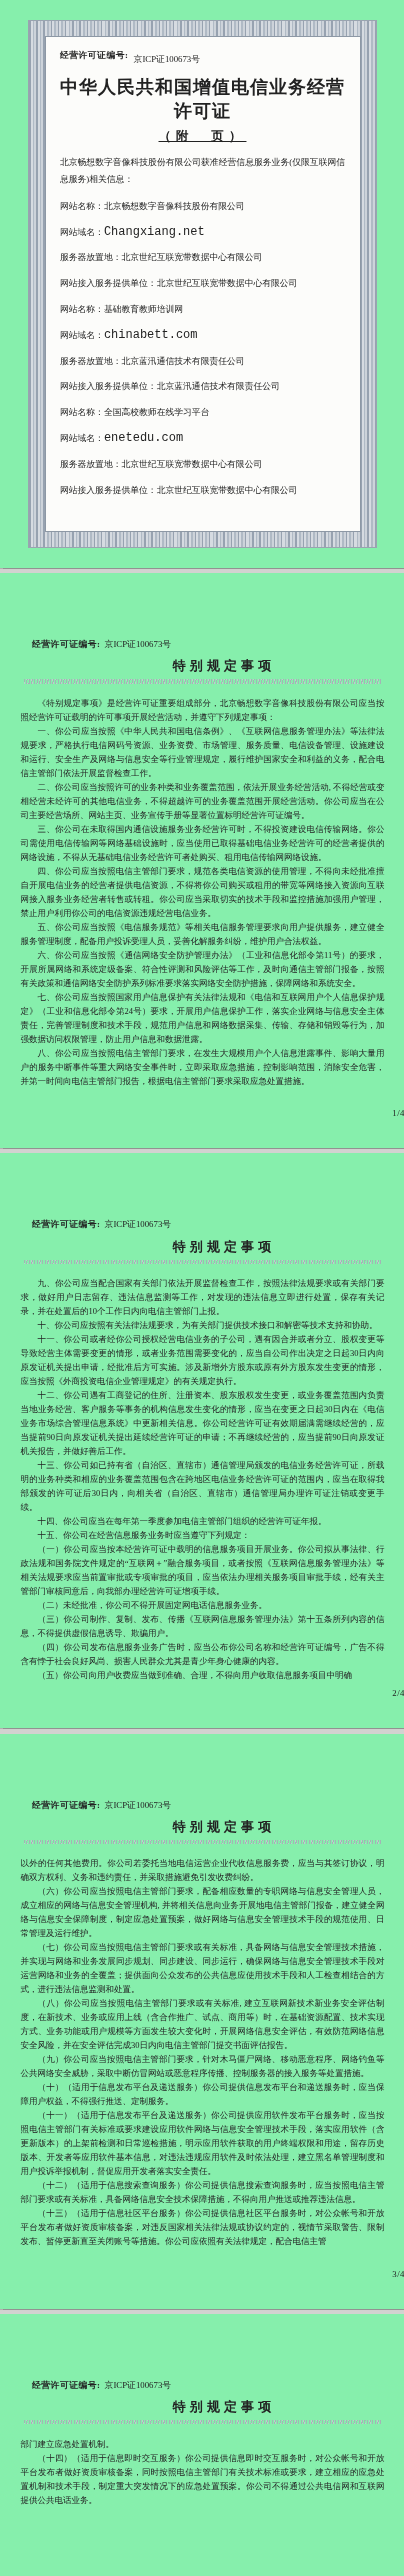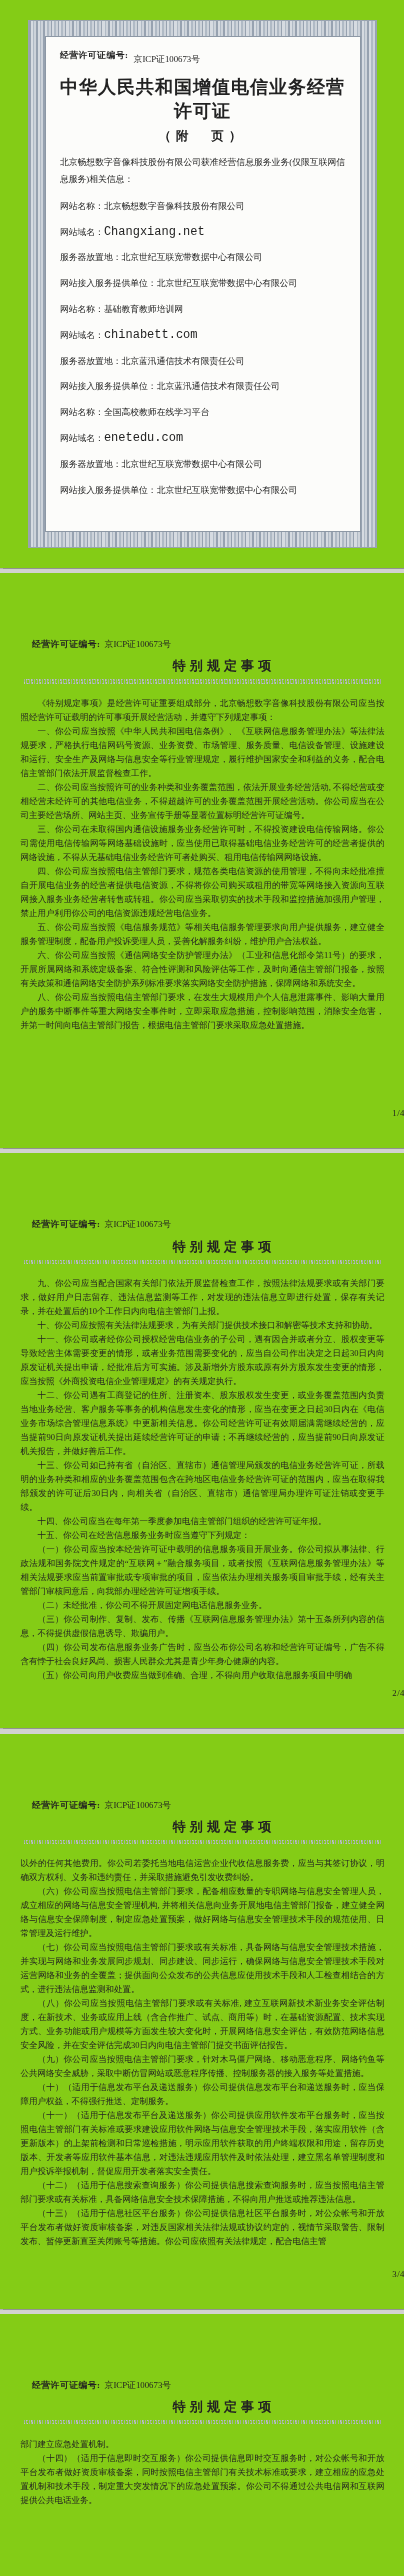--- a/index.html
+++ b/index.html
@@ -6,21 +6,21 @@
   body{
     width:405px;
     background:#d2d2d0;
     font-family:"Liberation Serif","DejaVu Serif",serif;
     color:#222;
   }
   .stack{width:405px;}
   .page{
     position:relative;
     width:405px;
-    background:#84cc16;
+    background:#86efac;
     box-sizing:border-box;
     overflow:hidden;
     box-shadow:0 0.5px 1px rgba(0,0,0,.3);
     margin-bottom:5.2px;
   }
   
   .cert{height:568px;padding:19.6px 28px;}
   .frame{
     height:100%;
     box-sizing:border-box;
@@ -47,20 +47,21 @@
     font-size:18px;
     font-weight:bold;
     letter-spacing:1px;
   }
   .cert-sub{
     margin:5.2px 0 0;
     text-align:center;
     font-size:12.4px;
     font-weight:bold;
     letter-spacing:5.2px;
+    text-decoration:underline;
   }
   .cert-intro{
     margin:9px 0 0;
     font-size:8.8px;
     line-height:17px;
     text-align:justify;
   }
   .entry{
     margin:10.8px 0 0;
     font-size:8.8px;
@@ -151,20 +152,21 @@
     <h2 class="annex-title">特别规定事项</h2>
     <div class="divider"></div>
     <div class="annex-body">
           <p>《特别规定事项》是经营许可证重要组成部分，北京畅想数字音像科技股份有限公司应当按照经营许可证载明的许可事项开展经营活动，并遵守下列规定事项：</p>
           <p>一、你公司应当按照《中华人民共和国电信条例》、《互联网信息服务管理办法》等法律法规要求，严格执行电信网码号资源、业务资费、市场管理、服务质量、电信设备管理、设施建设和运行、安全生产及网络与信息安全等行业管理规定，履行维护国家安全和利益的义务，配合电信主管部门依法开展监督检查工作。</p>
           <p>二、你公司应当按照许可的业务种类和业务覆盖范围，依法开展业务经营活动, 不得经营或变相经营未经许可的其他电信业务，不得超越许可的业务覆盖范围开展经营活动。你公司应当在公司主要经营场所、网站主页、业务宣传手册等显著位置标明经营许可证编号。</p>
           <p>三、你公司在未取得国内通信设施服务业务经营许可时，不得投资建设电信传输网络。你公司需使用电信传输网等网络基础设施时，应当使用已取得基础电信业务经营许可的经营者提供的网络设施，不得从无基础电信业务经营许可者处购买、租用电信传输网网络设施。</p>
           <p>四、你公司应当按照电信主管部门要求，规范各类电信资源的使用管理，不得向未经批准擅自开展电信业务的经营者提供电信资源，不得将你公司购买或租用的带宽等网络接入资源向互联网接入服务业务经营者转售或转租。你公司应当采取切实的技术手段和监控措施加强用户管理，禁止用户利用你公司的电信资源违规经营电信业务。</p>
           <p>五、你公司应当按照《电信服务规范》等相关电信服务管理要求向用户提供服务，建立健全服务管理制度，配备用户投诉受理人员，妥善化解服务纠纷，维护用户合法权益。</p>
           <p>六、你公司应当按照《通信网络安全防护管理办法》（工业和信息化部令第11号）的要求，开展所属网络和系统定级备案、符合性评测和风险评估等工作，及时向通信主管部门报备，按照有关政策和通信网络安全防护系列标准要求落实网络安全防护措施，保障网络和系统安全。</p>
+          <p>七、你公司应当按照国家用户信息保护有关法律法规和《电信和互联网用户个人信息保护规定》（工业和信息化部令第24号）要求，开展用户信息保护工作，落实企业网络与信息安全主体责任，完善管理制度和技术手段，规范用户信息和网络数据采集、传输、存储和销毁等行为，加强数据访问权限管理，防止用户信息和数据泄露。</p>
           <p>八、你公司应当按照电信主管部门要求，在发生大规模用户个人信息泄露事件、影响大量用户的服务中断事件等重大网络安全事件时，立即采取应急措施，控制影响范围，消除安全危害，并第一时间向电信主管部门报告，根据电信主管部门要求采取应急处置措施。</p>
         </div>
     <div class="page-no">1/4</div>
   </section>
 
   <section class="page annex">
     <div class="annex-head">
       <span class="lbl">经营许可证编号:</span><span class="num">京ICP证100673号</span>
     </div>
     <h2 class="annex-title">特别规定事项</h2>

